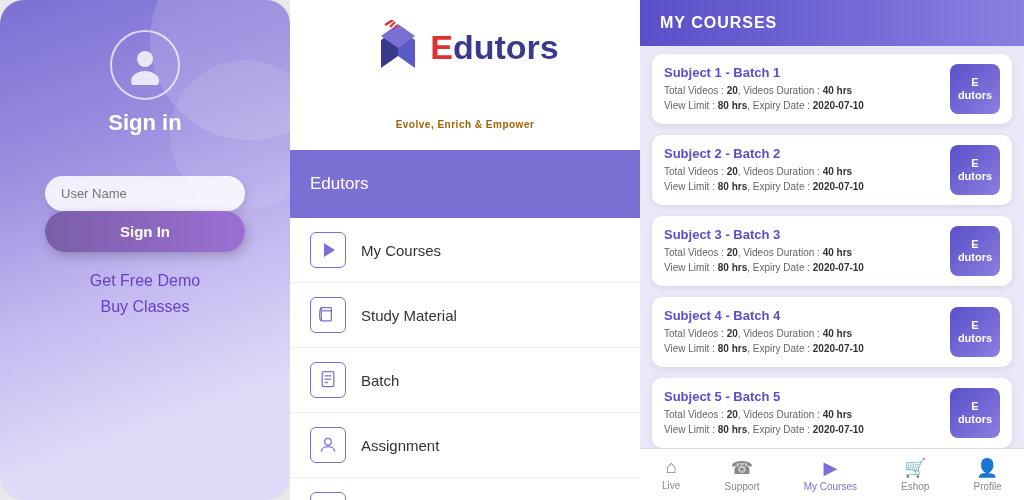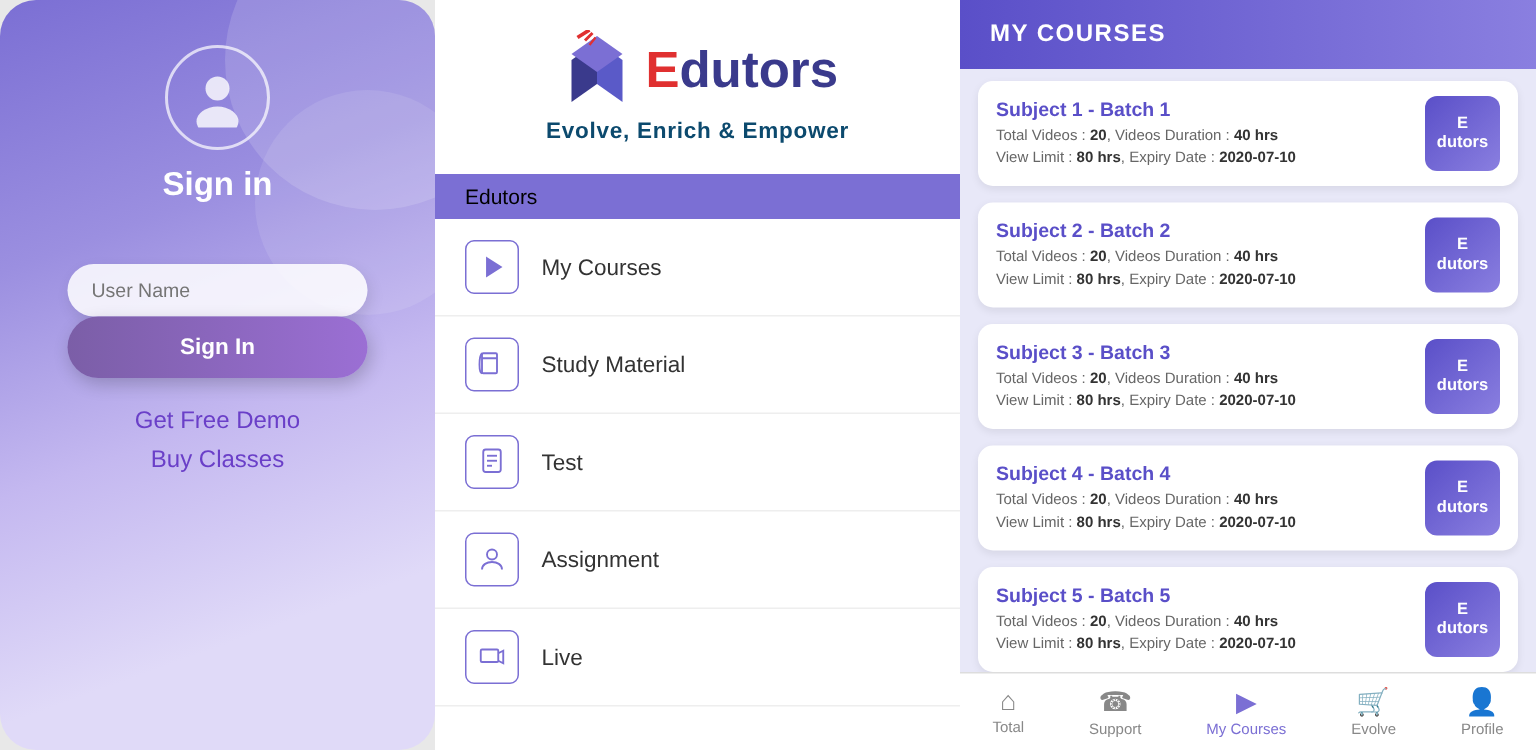--- a/index.html
+++ b/index.html
@@ -148,30 +148,31 @@
       display: flex;
       align-items: center;
       margin-bottom: 4px;
     }
     .logo-icon {
       width: 55px;
       height: 55px;
       margin-right: 4px;
     }
     .logo-subtitle {
-      font-size: 15px;
+      font-size: 10px;
       font-weight: 600;
-      color: #0c4a6e;
+      color: #a16207;
       letter-spacing: 0.5px;
+      margin-top: 40px;
     }
     .menu-header {
       background: #7b6fd4;
-      color: #000000;
-      padding: 7px 20px;
-      font-size: 14px;
+      color: #ffffff;
+      padding: 24px 20px;
+      font-size: 17px;
       font-weight: 500;
     }
     .menu-list {
       flex: 1;
       background: white;
       display: flex;
       flex-direction: column;
     }
     .menu-item {
       display: flex;
@@ -356,21 +357,21 @@
 
     <div class="menu-item">
       <div class="menu-icon">
         <svg viewBox="0 0 24 24">
             <rect x="5" y="2" width="14" height="18" rx="2" stroke="#7b6fd4" stroke-width="1.5"></rect>
             <line x1="8" y1="7" x2="16" y2="7" stroke="#7b6fd4" stroke-width="1.5"></line>
             <line x1="8" y1="11" x2="16" y2="11" stroke="#7b6fd4" stroke-width="1.5"></line>
             <line x1="8" y1="15" x2="12" y2="15" stroke="#7b6fd4" stroke-width="1.5"></line>
           </svg>
       </div>
-      <span class="menu-label">Test</span>
+      <span class="menu-label">Batch</span>
     </div>
 
     <div class="menu-item">
       <div class="menu-icon">
         <svg viewBox="0 0 24 24">
             <circle cx="12" cy="8" r="4" stroke="#7b6fd4" stroke-width="1.5"></circle>
             <path d="M4 20 C4 16 8 14 12 14 C16 14 20 16 20 20" stroke="#7b6fd4" stroke-width="1.5"></path>
           </svg>
       </div>
       <span class="menu-label">Assignment</span>
@@ -463,32 +464,32 @@
     <div class="course-card">
       
       
     </div>
 
   </div>
 
   <div class="courses-nav-bar">
     <div class="courses-nav-item">
       <span class="courses-nav-icon">⌂</span>
-      <span>Total</span>
+      <span>Live</span>
     </div>
     <div class="courses-nav-item">
       <span class="courses-nav-icon">☎</span>
       <span>Support</span>
     </div>
     <div class="courses-nav-item active">
       <span class="courses-nav-icon">▶</span>
       <span>My Courses</span>
     </div>
     <div class="courses-nav-item">
       <span class="courses-nav-icon">🛒</span>
-      <span>Evolve</span>
+      <span>Eshop</span>
     </div>
     <div class="courses-nav-item">
       <span class="courses-nav-icon">👤</span>
       <span>Profile</span>
     </div>
   </div>
 </div>
 
 </body></html>

